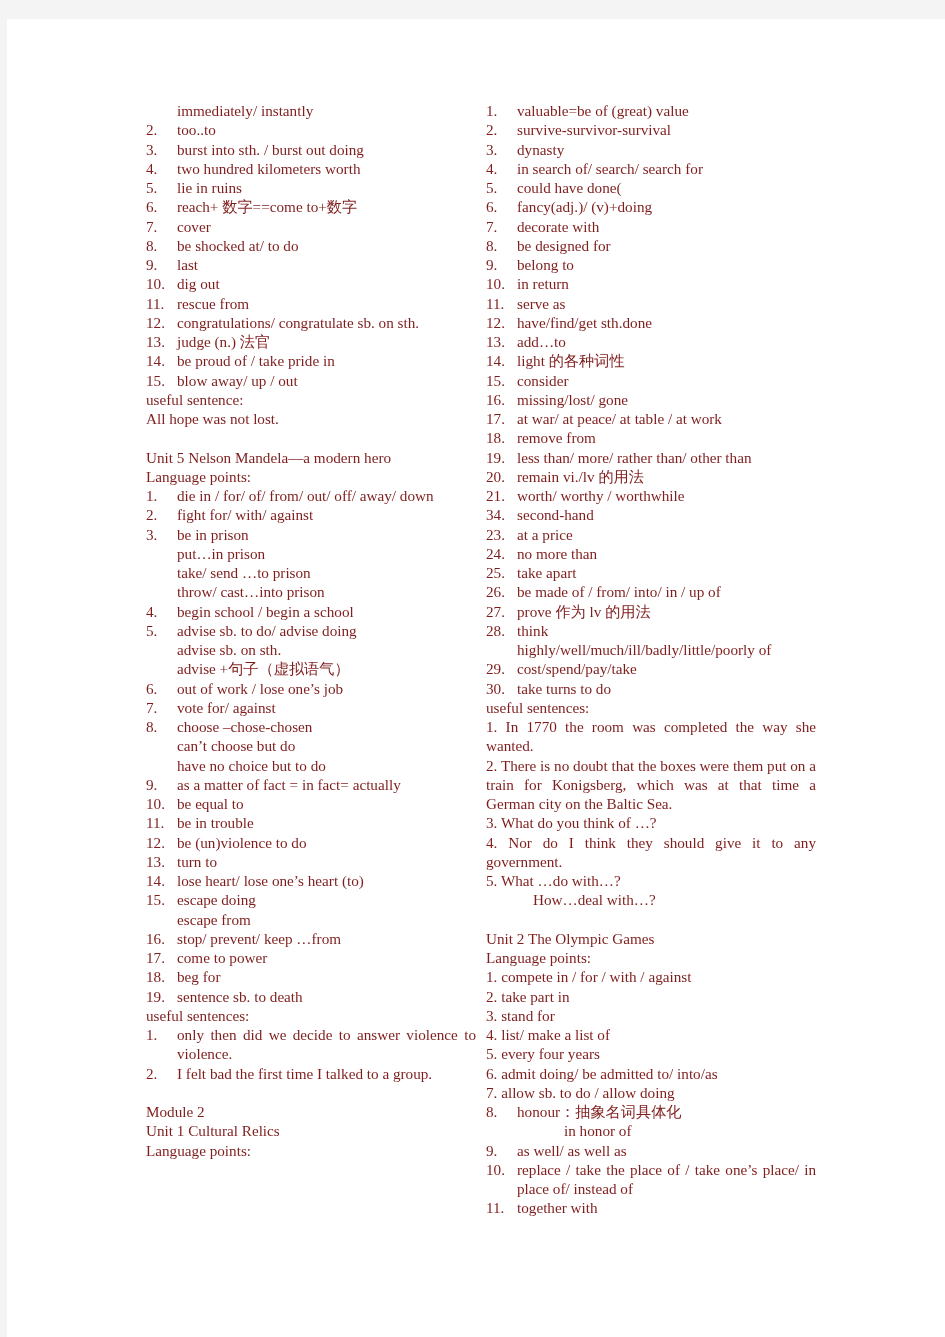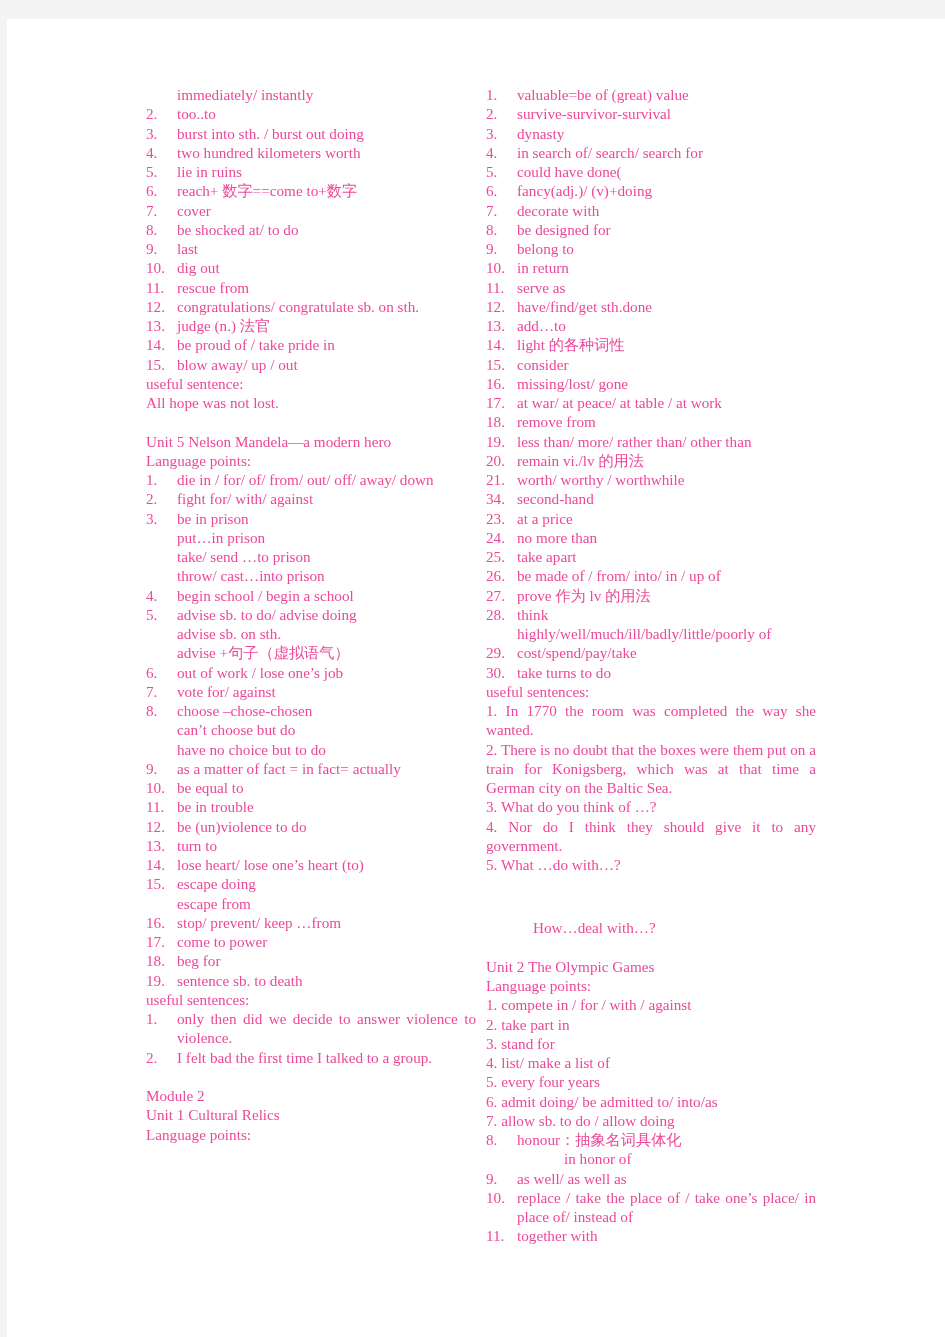--- a/index.html
+++ b/index.html
@@ -25,25 +25,25 @@
   }
   #columns {
     position: absolute;
     left: 0;
     top: 0;
     width: 938px;
     height: 1318px;
   }
   .column {
     position: absolute;
-    top: 66px;
+    top: 82px;
     width: 330px;
     font-size: 15.2px;
     line-height: 19.25px;
-    color: #ec4899;
+    color: #7f1d1d;
   }
   #col-left  { left: 139px; }
   #col-right { left: 479px; }
 
   
   .line {
     display: block;
     white-space: pre-wrap;
     min-height: 19.25px;
   }
@@ -76,21 +76,21 @@
   .cont.deep   { padding-left: 78px; }
   .cont.deeper { padding-left: 62px; }
 
   
   .sent {
     display: block;
     text-align: justify;
     text-align-last: left;
     white-space: pre-wrap;
   }
-  .sent.indent2 { padding-left: 47px; margin-top: 44px; }
+  .sent.indent2 { padding-left: 47px; }
 
   .head { display: block; white-space: pre-wrap; }
 </style>
 </head>
 <body>
 
 <div id="page">
   <div id="columns">
 
     <div class="column" id="col-left">

